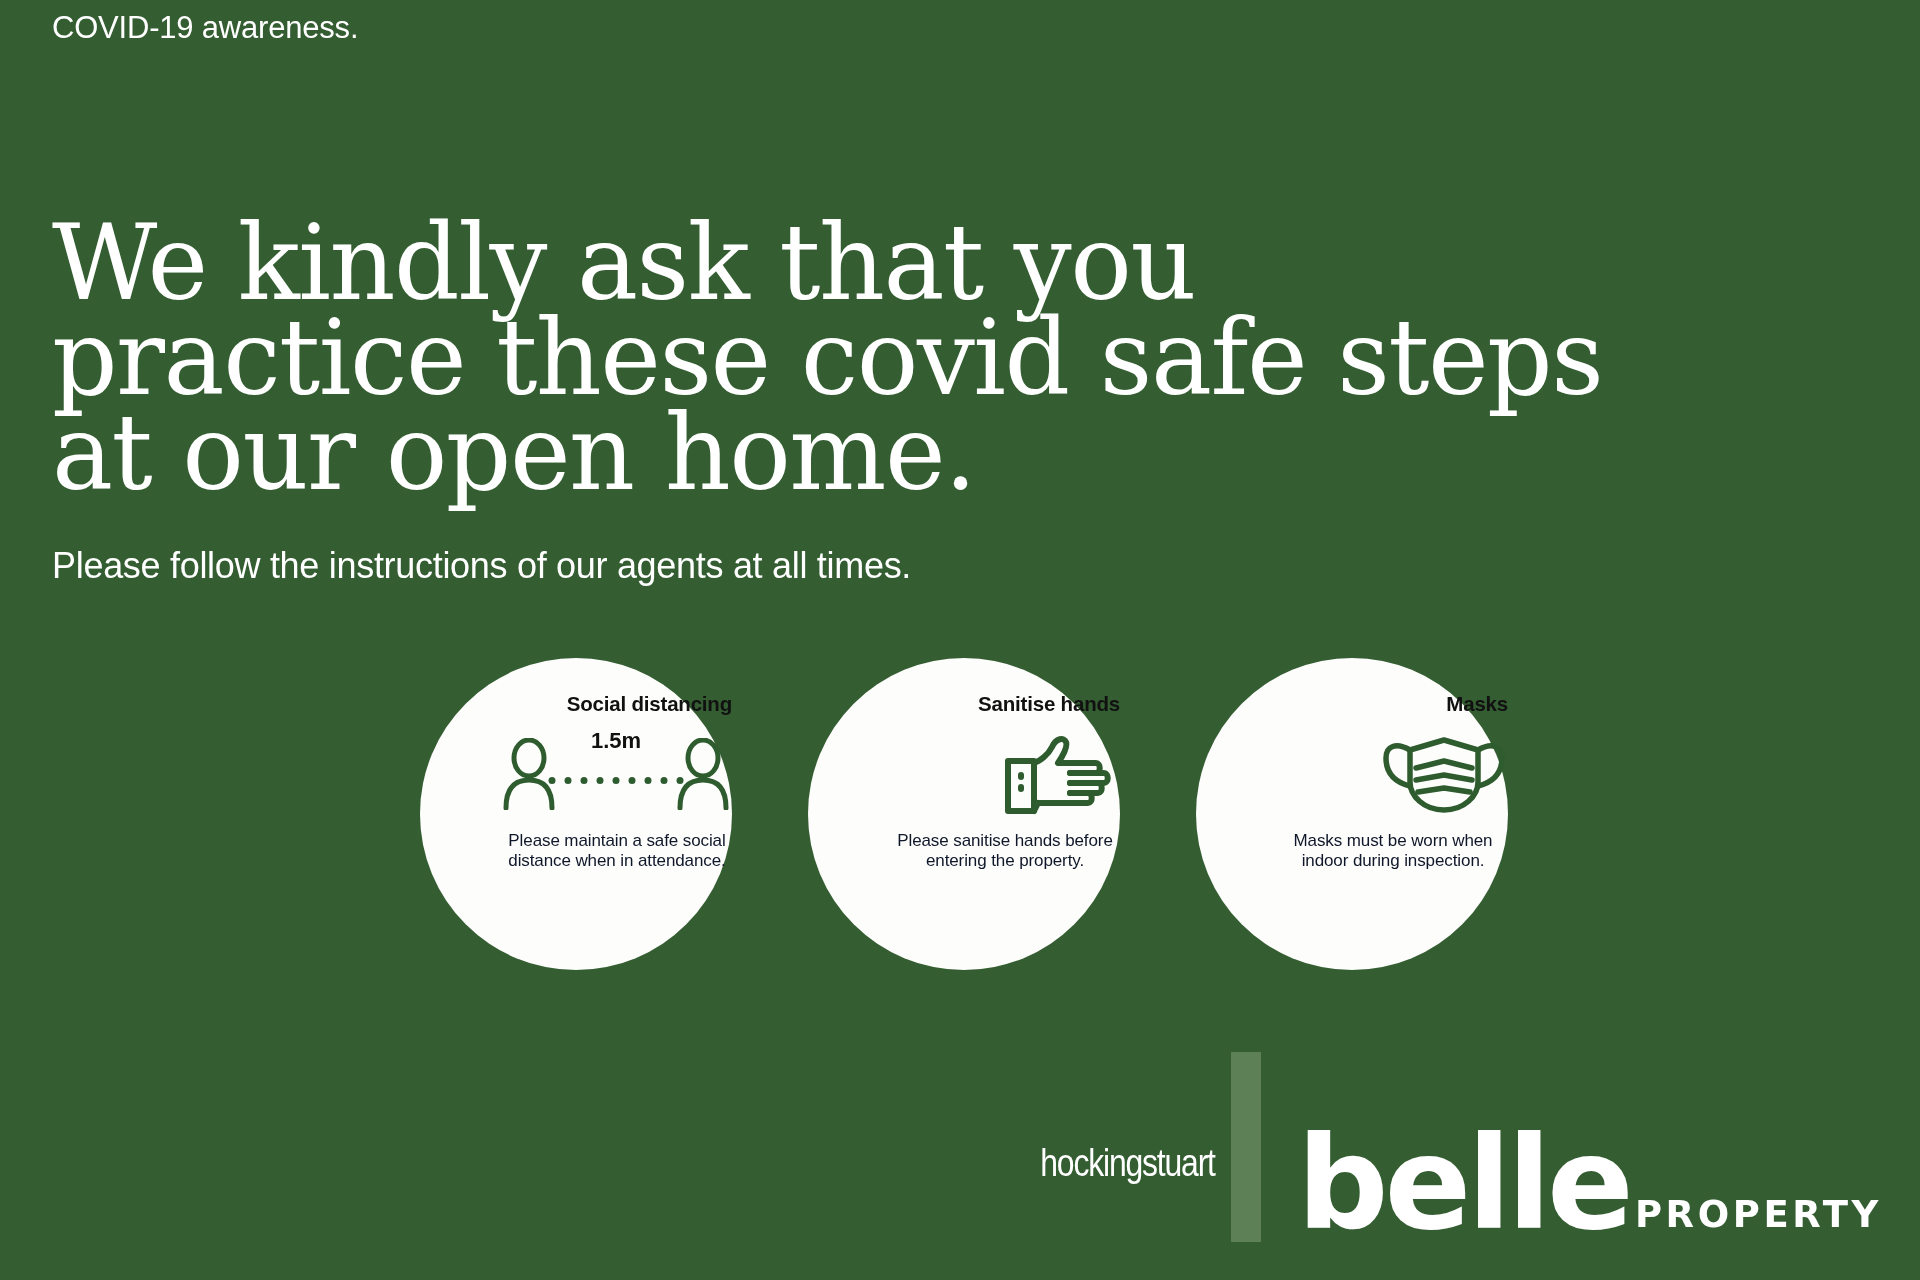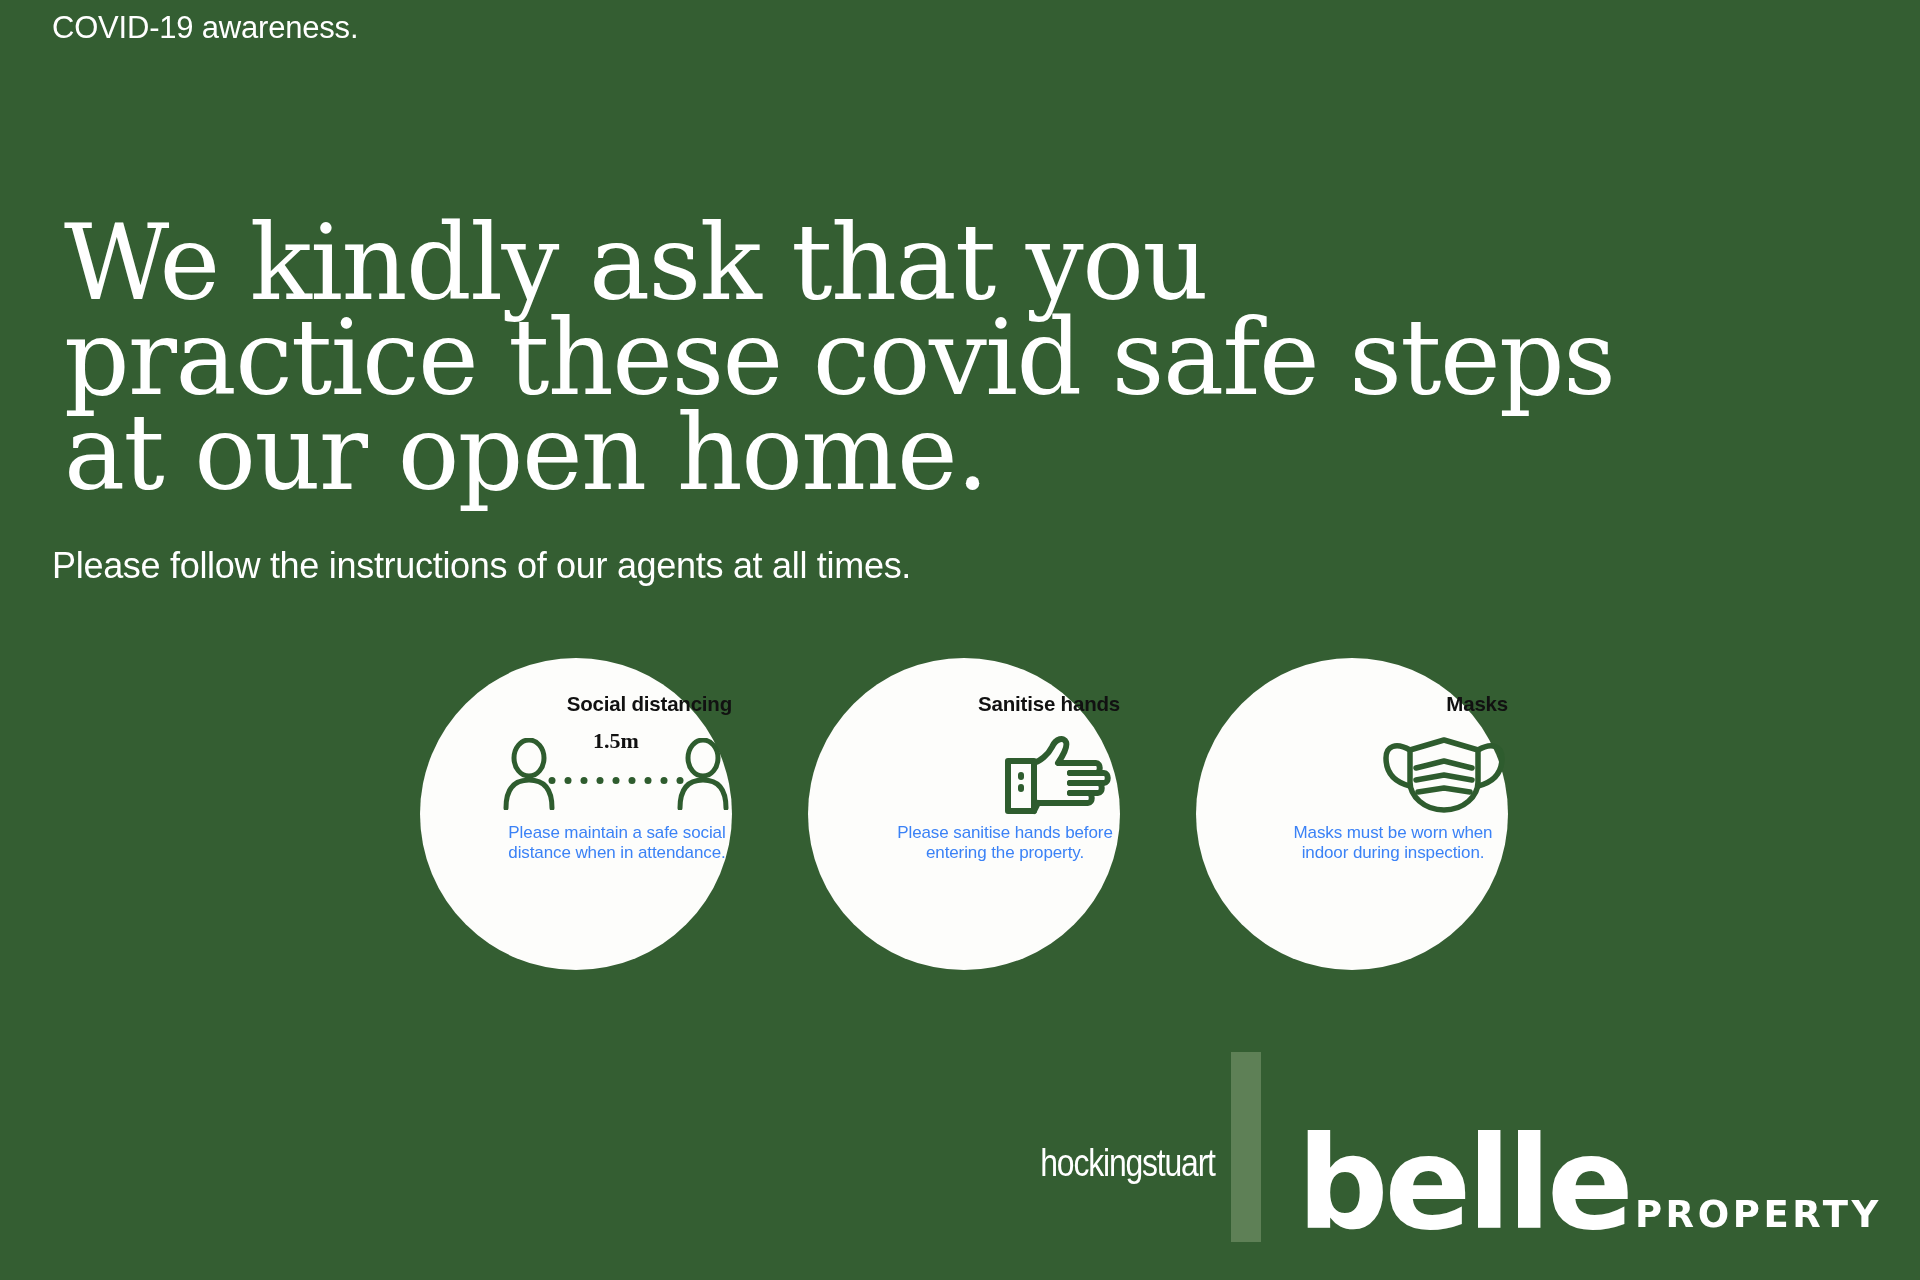--- a/index.html
+++ b/index.html
@@ -37,21 +37,20 @@
     position: absolute;
     left: 52px;
     top: 146px;
     width: 1700px;
     color: #ffffff;
     font-family: "DejaVu Serif", "Liberation Serif", serif;
     font-weight: 400;
     font-size: 104px;
     line-height: 95px;
     letter-spacing: -1.5px;
-    margin-left: 12px;
   }
   .headline .hl-line {
     display: block;
     white-space: nowrap;
     transform: scaleX(0.985);
     transform-origin: left center;
   }
 
   
   .subhead {
@@ -98,45 +97,44 @@
     text-align: center;
   }
   .circle-art {
     margin-top: 14px;
     height: 90px;
     display: flex;
     align-items: center;
     justify-content: center;
   }
   .circle-caption {
-    margin-top: 4px;
+    margin-top: 12px;
     font-size: 17px;
     line-height: 20.5px;
-    color: #3b82f6;
+    color: #0f172a;
     text-align: center;
     width: 230px;
     letter-spacing: -0.1px;
   }
 
   .dist-row {
     display: flex;
     align-items: flex-end;
     justify-content: center;
     position: relative;
     width: 232px;
   }
   .dist-label {
     position: absolute;
     left: 0; right: 0;
     top: -10px;
     text-align: center;
     font-size: 22px;
     font-weight: bold;
     color: #111;
-    font-family: Liberation Serif, serif;
   }
   .dots {
     position: absolute;
     left: 50%;
     transform: translateX(-50%);
     bottom: 26px;
     display: flex;
     gap: 9px;
   }
   .dots i {

